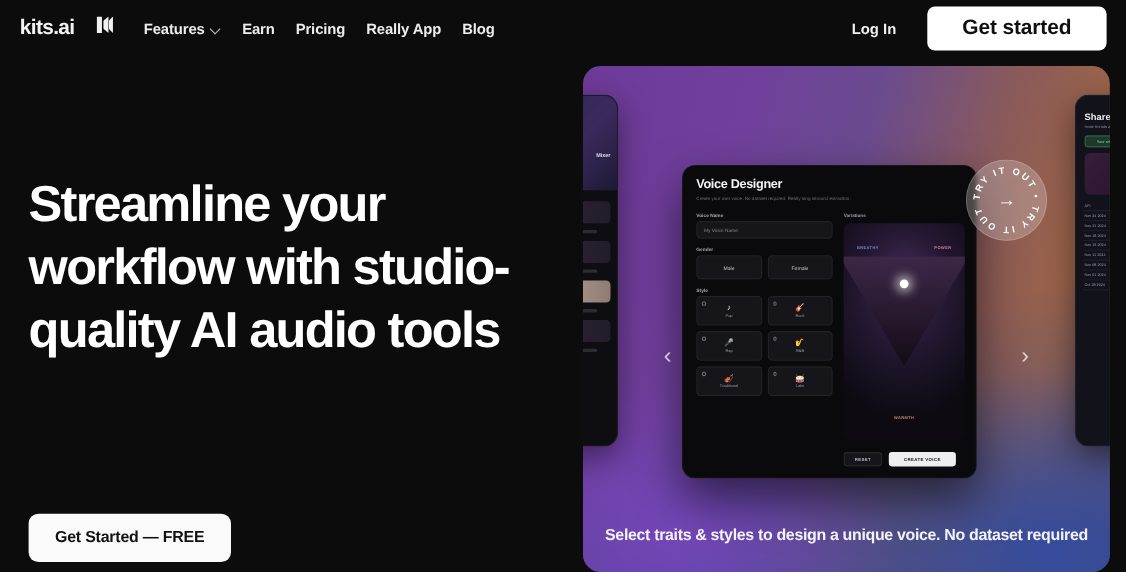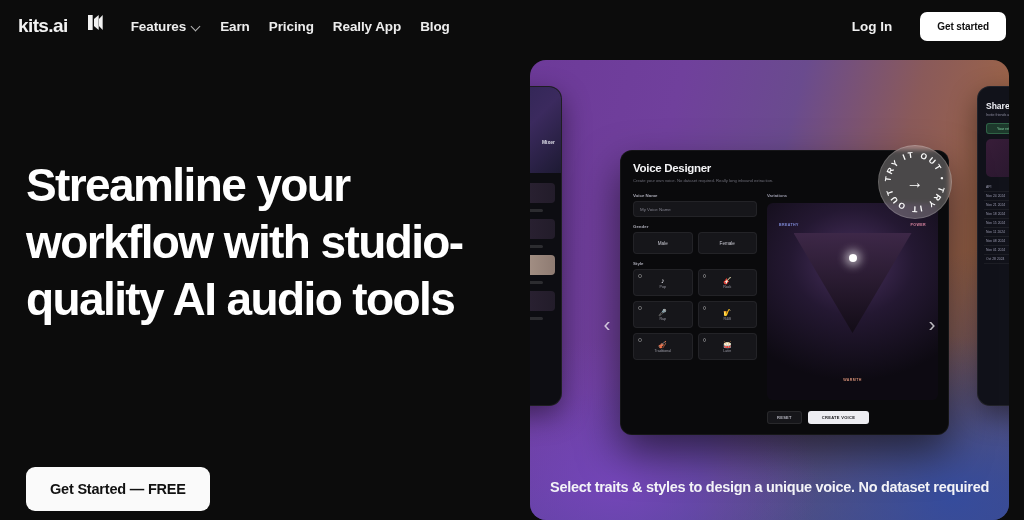--- a/index.html
+++ b/index.html
@@ -42,22 +42,22 @@
   .chev-down::before {
     content: ""; position: absolute; left: 0; top: 1px;
     width: 6px; height: 6px; border-right: 1.4px solid #d8d8d8; border-bottom: 1.4px solid #d8d8d8;
     transform: rotate(45deg);
   }
   .header-right { margin-left: auto; display: flex; align-items: center; gap: 28px; }
   .login {
     color: #f0f0f0; font-size: 13.5px; font-weight: 700; cursor: pointer;
   }
   .get-started {
-    background: #ffffff; color: #101010; font-size: 10px; font-weight: 700;
-    border: none; border-radius: 7px; padding: 9px 17px; cursor: pointer;
+    background: #ffffff; color: #101010; font-size: 19px; font-weight: 700;
+    border: none; border-radius: 7px; padding: 9px 32px; cursor: pointer;
     font-family: "Liberation Sans", sans-serif; letter-spacing: -0.1px; text-align: right;
   }
 
   
   .hero {
     position: absolute; left: 0; top: 52px; width: 530px; height: 468px;
     background: #0c0c0c; padding: 0 26px;
   }
   .headline {
     position: absolute; left: 26px; top: 105px; width: 470px;
@@ -136,21 +136,21 @@
   .carousel-btn {
     position: absolute; top: 250px; width: 18px; height: 28px;
     color: rgba(255,255,255,.72); font-size: 21px; line-height: 28px; text-align: center;
     cursor: pointer; font-weight: 300; z-index: 12; user-select: none;
   }
   .carousel-prev { left: 68px; }
   .carousel-next { left: 393px; }
 
   
   .vd-card {
-    position: absolute; left: 90px; top: 90px; width: 329px; height: 285px;
+    position: absolute; left: 90px; top: 90px; width: 268px; height: 285px;
     background: #0a0a0c; border-radius: 12px; overflow: hidden;
     box-shadow: 0 18px 42px rgba(0,0,0,.55); z-index: 8;
     border: 1px solid rgba(255,255,255,.05);
   }
   .vd-title { position: absolute; left: 12px; top: 11px; color: #f4f4f6; font-size: 11.5px; font-weight: 700; letter-spacing: -0.3px; }
   .vd-desc { position: absolute; left: 12px; top: 27px; color: #6d6d78; font-size: 4.2px; white-space: nowrap; }
   .vd-left { position: absolute; left: 12px; top: 42px; width: 124px; }
   .vd-right { position: absolute; left: 146px; top: 42px; right: 10px; bottom: 34px; }
   .fld-lbl { color: #a9a9b4; font-size: 4.4px; margin-bottom: 3px; font-weight: 700; }
   .fld-input {

